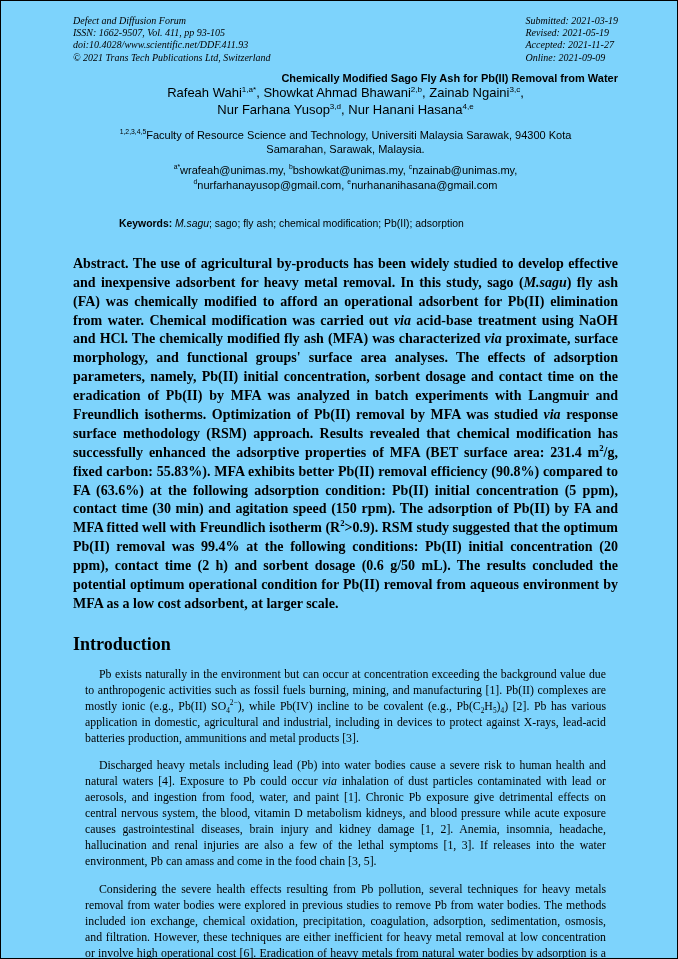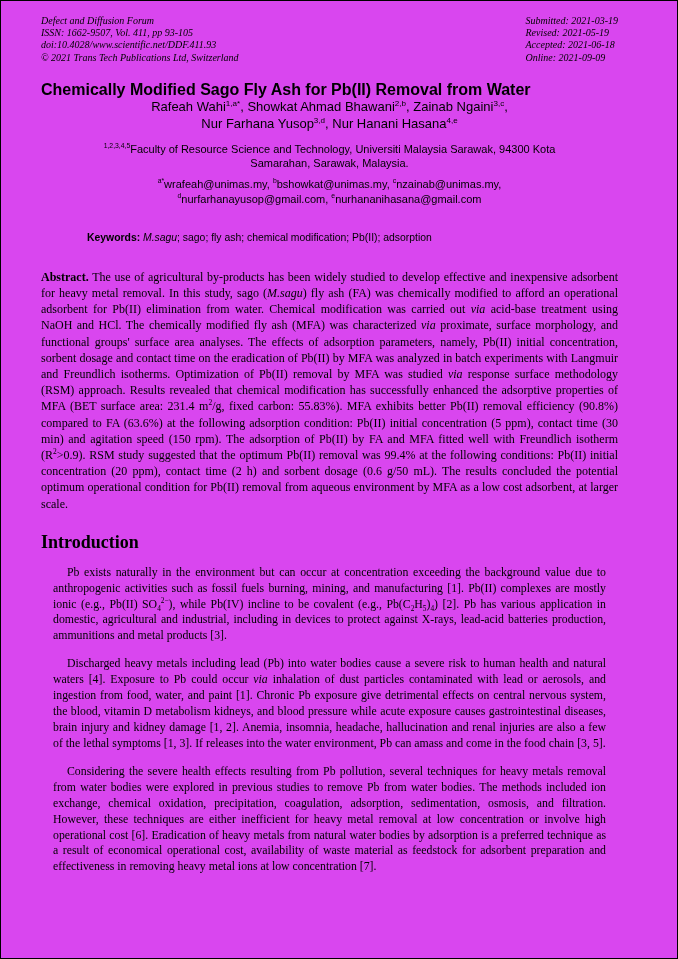--- a/index.html
+++ b/index.html
@@ -1,40 +1,40 @@
 <!DOCTYPE html>
 <html><head>
 <meta charset="utf-8">
 <style>
   * { box-sizing: border-box; }
   html, body { margin: 0; padding: 0; background: #ffffff; }
   .page {
     width: 678px;
     height: 959px;
     border: 1px solid #000;
-    padding: 14px 59px 20px 40px;
+    padding: 14px 59px 20px 72px;
     font-family: "Liberation Serif", serif;
     color: #000;
     overflow: hidden;
-    background: #d946ef;
+    background: #7dd3fc;
   }
   .header {
     display: flex;
     justify-content: space-between;
     font-style: italic;
     font-size: 10px;
     line-height: 1.22;
   }
   .header-right { text-align: left; }
   .title {
-    text-align: left;
+    text-align: right;
     font-family: "Liberation Sans", sans-serif;
     font-weight: bold;
-    font-size: 16px;
-    margin: 16px 0 0 0;
+    font-size: 11px;
+    margin: 8px 0 0 0;
     line-height: 1.2;
   }
   .authors {
     text-align: center;
     font-family: "Liberation Sans", sans-serif;
     font-size: 13px;
     line-height: 1.3;
   }
   .affiliation {
     text-align: center;
@@ -50,24 +50,25 @@
     margin-top: 7px;
     line-height: 1.3;
   }
   .keywords {
     font-family: "Liberation Sans", sans-serif;
     font-size: 10.4px;
     margin-top: 26px;
     margin-left: 46px;
   }
   .abstract {
-    font-size: 12px;
+    font-size: 14px;
     line-height: 1.35;
     text-align: justify;
     margin: 26px 0 0 0;
+    font-weight: bold;
   }
   .section-heading {
     font-size: 18px;
     font-weight: bold;
     margin: 20px 0 4px 0;
   }
   .body-par {
     font-size: 11.8px;
     line-height: 1.35;
     text-align: justify;
@@ -85,21 +86,21 @@
   <div class="header">
     <div class="header-left">
       <div>Defect and Diffusion Forum</div>
       <div>ISSN: 1662-9507, Vol. 411, pp 93-105</div>
       <div>doi:10.4028/www.scientific.net/DDF.411.93</div>
       <div>© 2021 Trans Tech Publications Ltd, Switzerland</div>
     </div>
     <div class="header-right">
       <div>Submitted: 2021-03-19</div>
       <div>Revised: 2021-05-19</div>
-      <div>Accepted: 2021-06-18</div>
+      <div>Accepted: 2021-11-27</div>
       <div>Online: 2021-09-09</div>
     </div>
   </div>
 
   <h1 class="title">Chemically Modified Sago Fly Ash for Pb(II) Removal from Water</h1>
 
   <div class="authors"><span>Rafeah Wahi</span><sup>1,a*</sup><span>, Showkat Ahmad Bhawani</span><sup>2,b</sup><span>, Zainab Ngaini</span><sup>3,c</sup><span>,</span><br><span>Nur Farhana Yusop</span><sup>3,d</sup><span>, Nur Hanani Hasana</span><sup>4,e</sup></div>
 
   <div class="affiliation"><sup>1,2,3,4,5</sup><span>Faculty of Resource Science and Technology, Universiti Malaysia Sarawak, 94300 Kota</span><br><span>Samarahan, Sarawak, Malaysia.</span></div>
 

